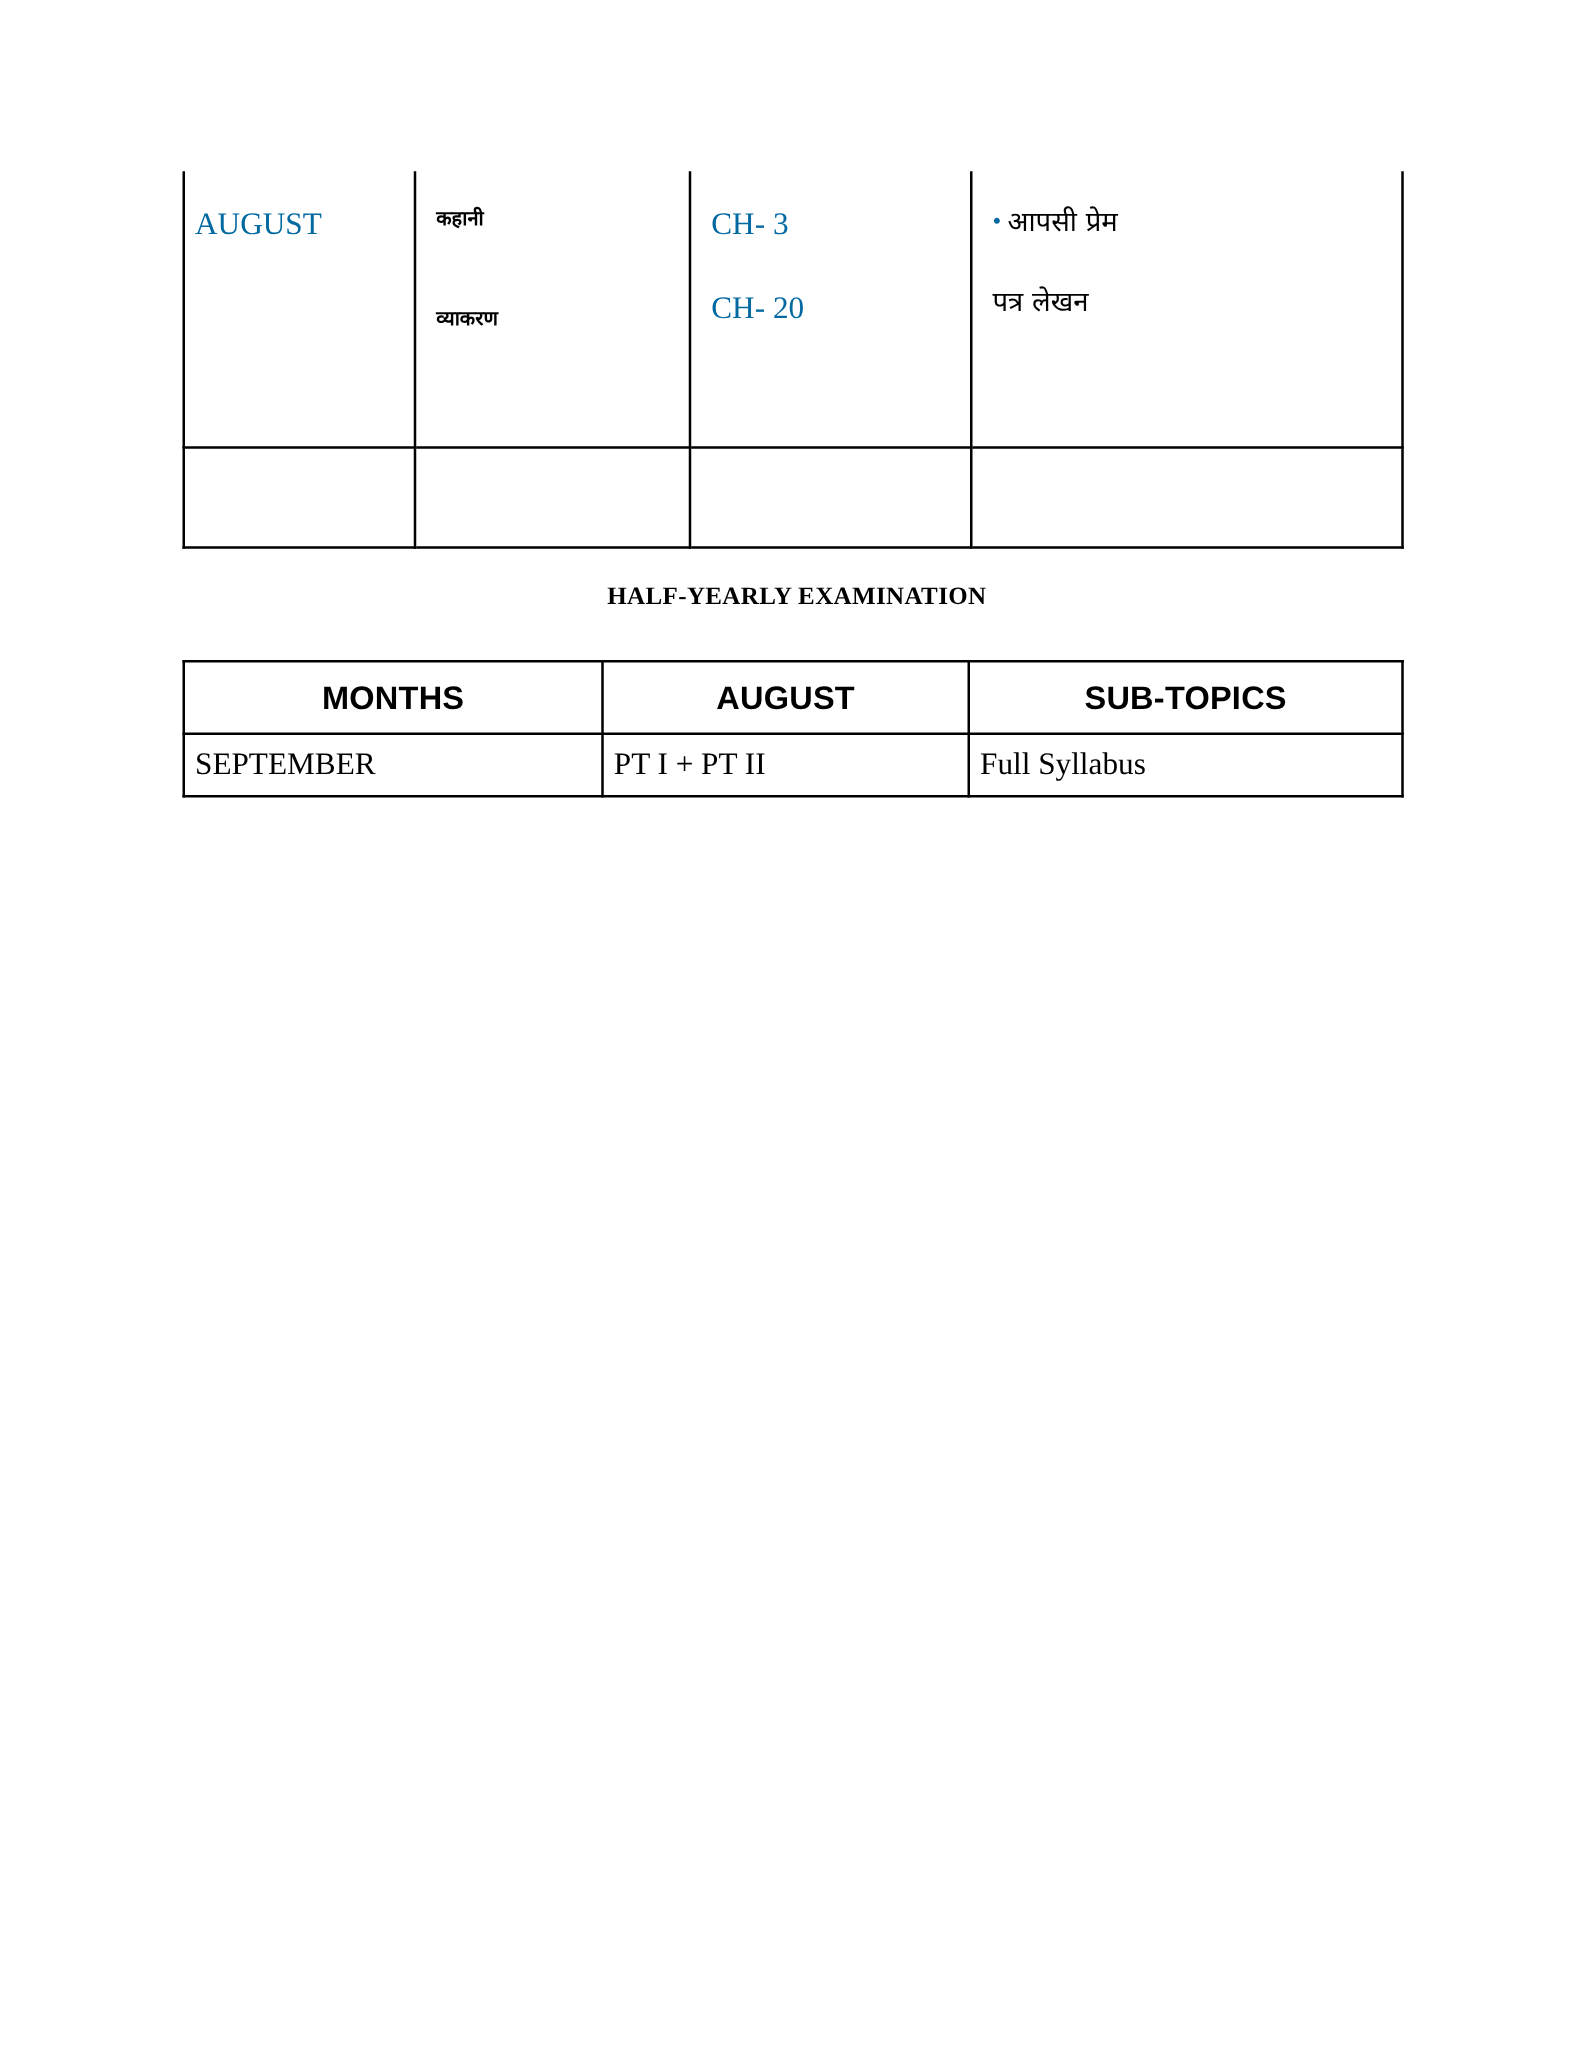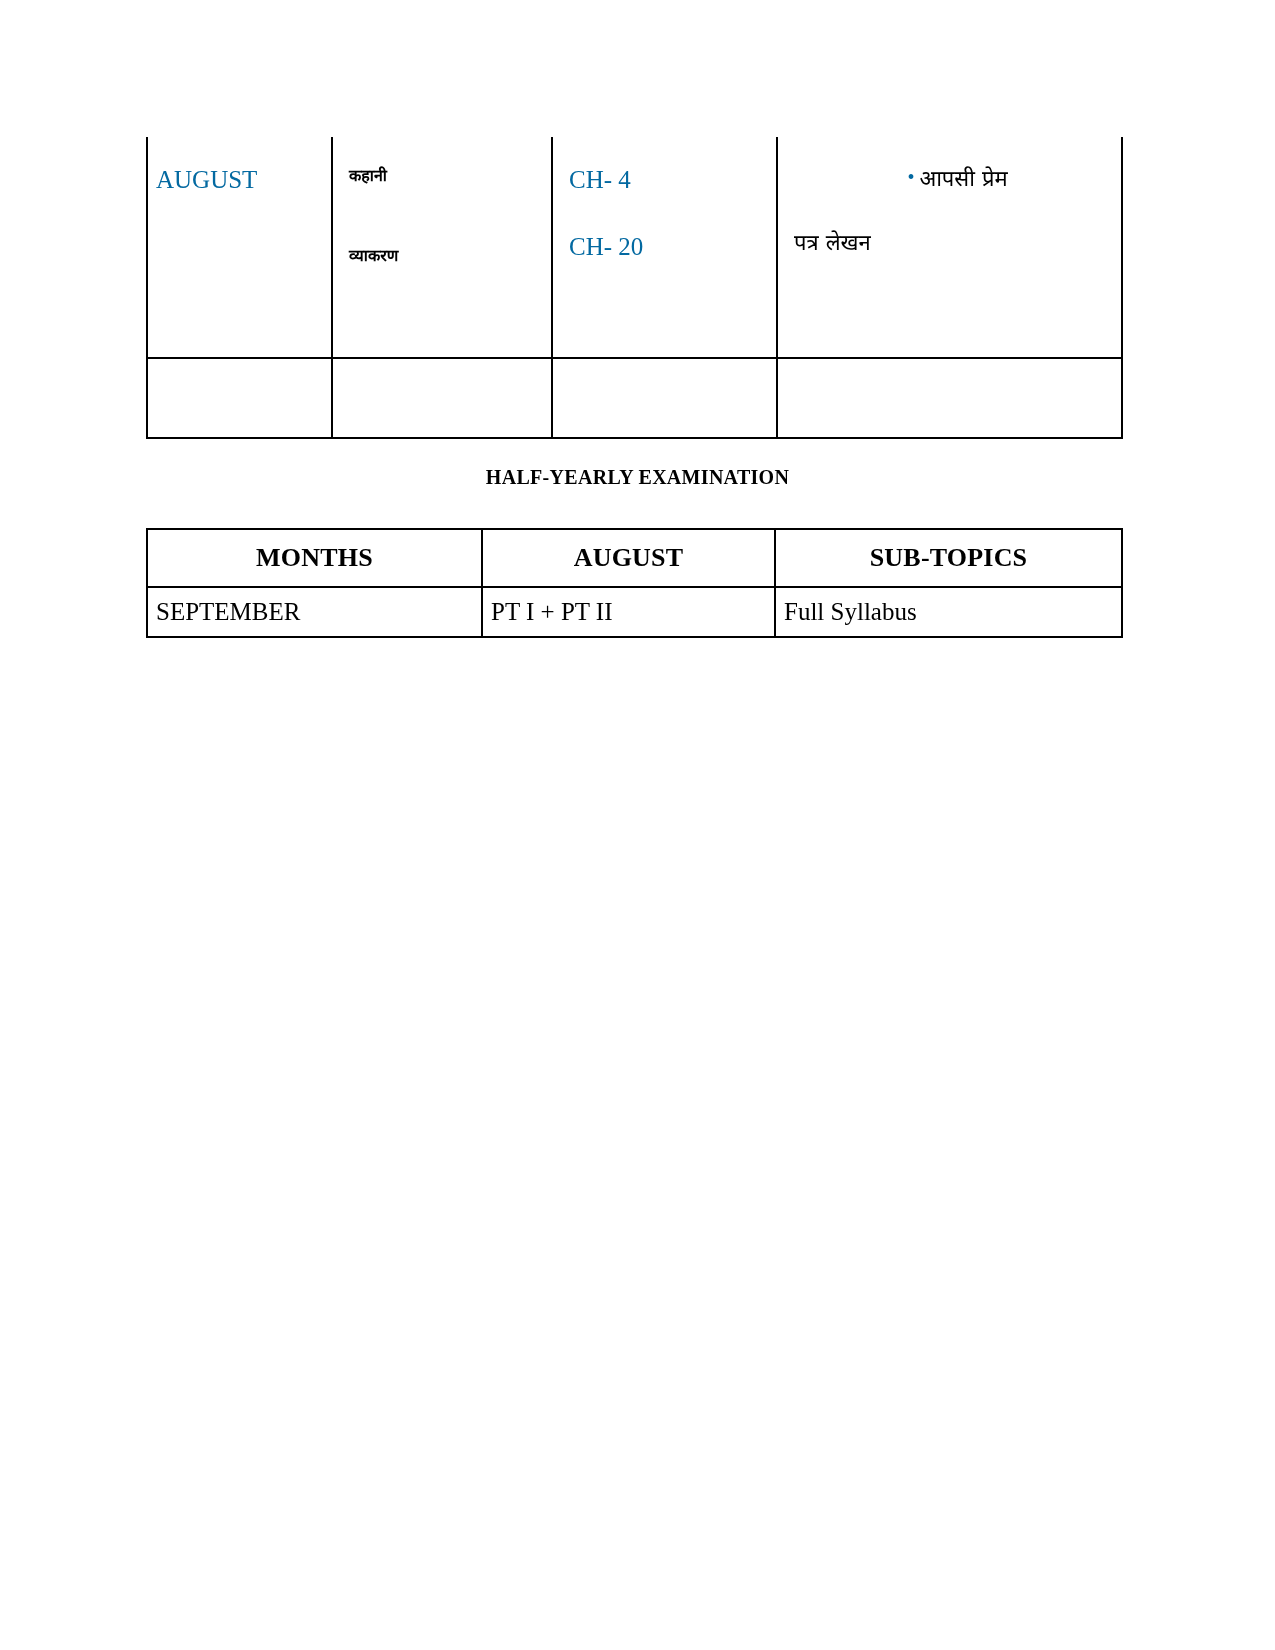--- a/index.html
+++ b/index.html
@@ -79,21 +79,20 @@
     font-weight: normal;
     line-height: 1.0;
     color: #000;
   }
   .gap-lg { height: 62px; }
   .gap-md { height: 42px; }
 
   .bullet-line {
     display: block;
     white-space: nowrap;
-    text-align: center;
   }
   .bullet-dot {
     font-size: 20px;
     vertical-align: 2px;
     margin-right: 5px;
   }
 
   
   .section-heading {
     position: absolute;
@@ -118,21 +117,21 @@
     table-layout: fixed;
   }
   .tbl-exam td, .tbl-exam th {
     border: 2px solid #000;
     padding: 0;
     vertical-align: middle;
   }
   .tbl-exam .hdr-row th {
     height: 56px;
     text-align: center;
-    font-family: Liberation Serif, serif;
+    font-family: Liberation Sans, sans-serif;
     font-weight: bold;
     font-size: 26px;
     letter-spacing: 0.2px;
   }
   .tbl-exam .data-row td {
     height: 48px;
     font-family: "Liberation Serif", "DejaVu Serif", serif;
     font-weight: normal;
     font-size: 25px;
     padding-left: 8px;
@@ -164,21 +163,21 @@
         </td>
         <td>
           <div class="cell-pad-r">
             <span class="txt-hindi">कहानी</span>
             <div class="gap-lg"></div>
             <span class="txt-hindi">व्याकरण</span>
           </div>
         </td>
         <td>
           <div class="cell-pad-r">
-            <span class="txt">CH- 4</span>
+            <span class="txt">CH- 3</span>
             <div class="gap-md"></div>
             <span class="txt">CH- 20</span>
           </div>
         </td>
         <td>
           <div class="cell-pad-r">
             <span class="bullet-line">
               <span class="bullet-dot txt">•</span><span class="txt-hindi-reg">आपसी प्रेम</span>
             </span>
             <div class="gap-md"></div>

